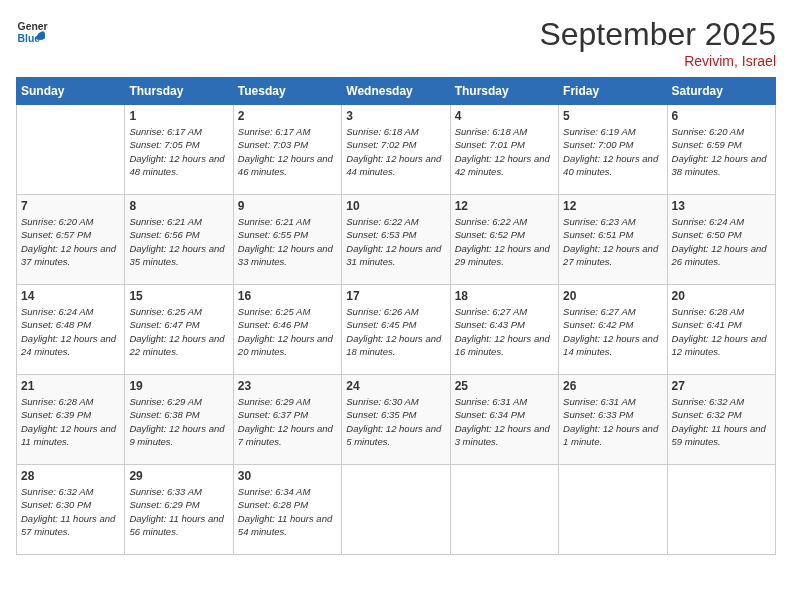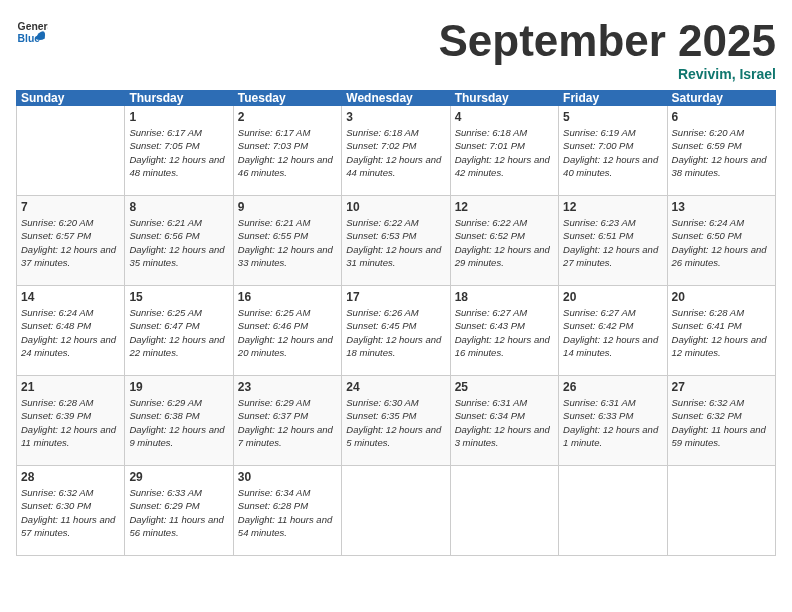--- a/index.html
+++ b/index.html
@@ -22,38 +22,37 @@
     }
     .logo-icon {
       width: 32px;
       height: 32px;
       margin-right: 4px;
     }
     .title-block {
       text-align: right;
     }
     .month-title {
-      font-size: 44px;
-      font-weight: bold;
+      font-size: 32px;
+      font-weight: normal;
       color: #333;
     }
     .location {
       font-size: 14px;
-      color: #0f766e;
-      font-weight: bold;
+      color: #b91c1c;
     }
     table {
       width: 100%;
       border-collapse: collapse;
       font-size: 10.5px;
     }
     th {
       background-color: #2d6db5;
       color: #fff;
-      padding: 0 4px;
+      padding: 6px 4px;
       text-align: left;
       font-size: 12px;
       font-weight: bold;
       border: 1px solid #2d6db5;
     }
     td {
       border: 1px solid #ccc;
       vertical-align: top;
       padding: 4px;
       width: calc(100% / 7);

